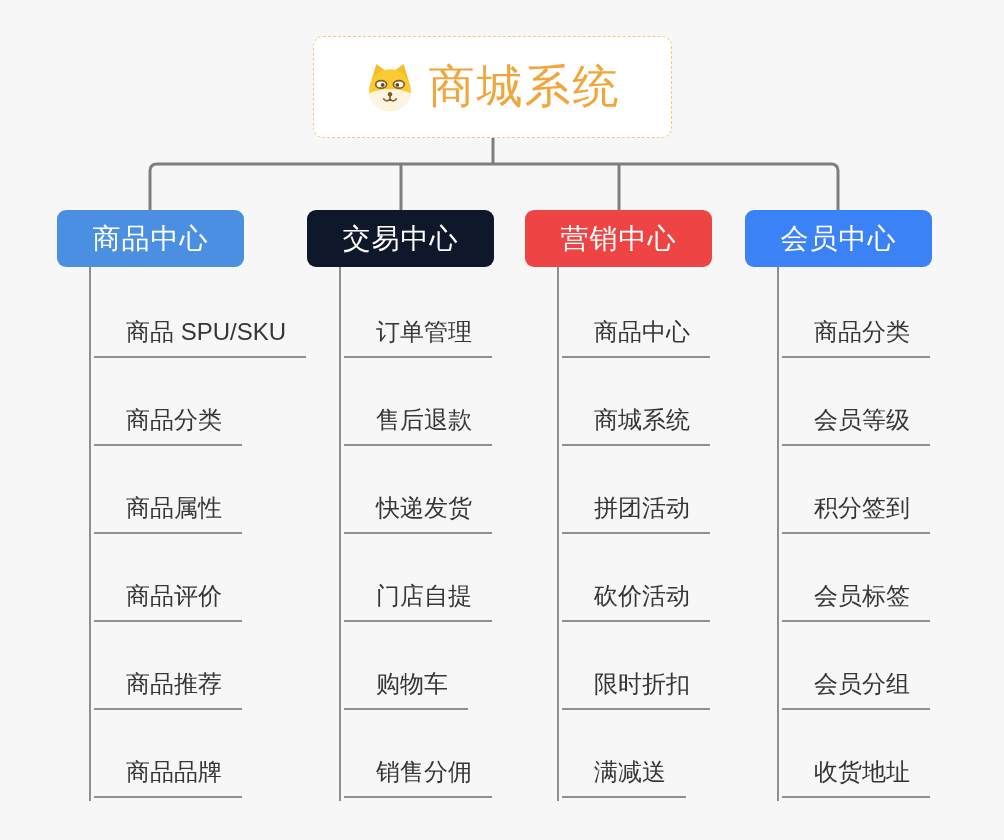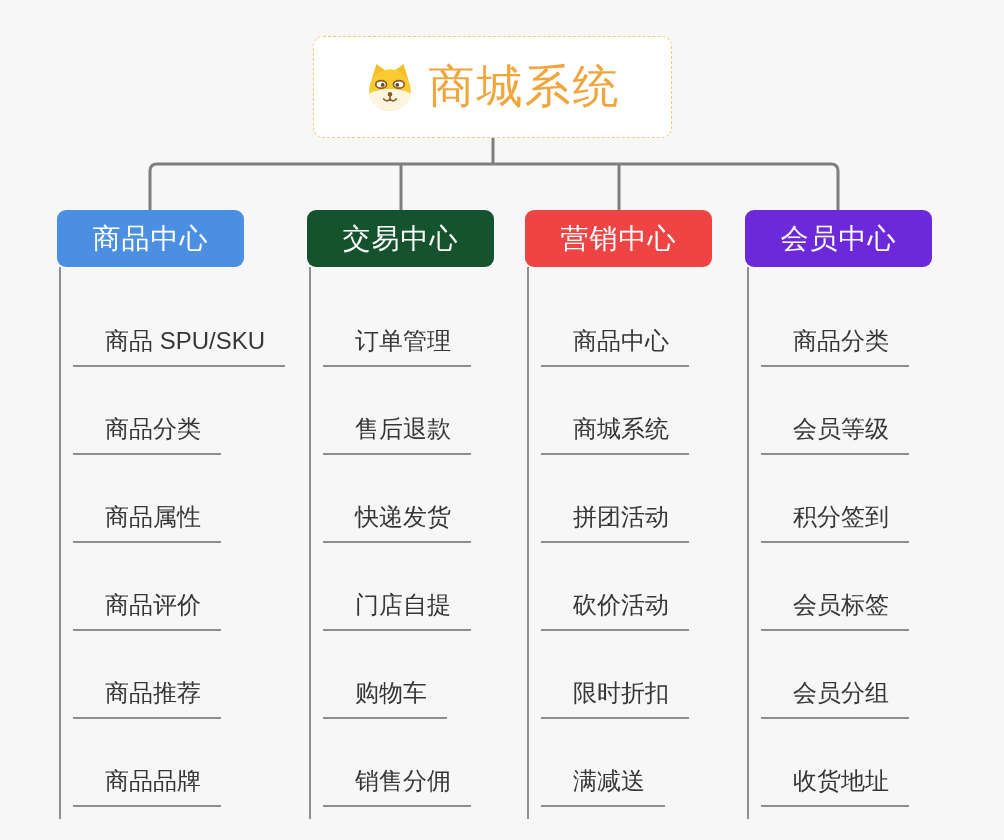--- a/index.html
+++ b/index.html
@@ -26,21 +26,21 @@
 
   
   .col{position:absolute;top:210px;width:240px;}
   .cat-node{
     width:187px;height:57px;border-radius:9px;
     color:#ffffff;font-size:28px;letter-spacing:1px;
     display:flex;align-items:center;justify-content:center;
     box-sizing:border-box;
   }
   .leaf-list{
-    list-style:none;margin:0 0 0 2px;padding:12px;
+    list-style:none;margin:0 0 0 32px;padding:3px;
     border-left:2px solid #8f8f8f;
   }
   .leaf-list li{
     box-sizing:border-box;height:88px;width:fit-content;
     display:flex;align-items:flex-end;
     padding:0 20px 8px 32px;
     border-bottom:2px solid #8f8f8f;
     font-size:24px;color:#363636;white-space:nowrap;
   }
 </style>
@@ -82,21 +82,21 @@
       <li>商品 SPU/SKU</li>
       <li>商品分类</li>
       <li>商品属性</li>
       <li>商品评价</li>
       <li>商品推荐</li>
       <li>商品品牌</li>
     </ul>
   </div>
 
   <div class="col" style="left:307px;">
-    <div class="cat-node" style="background-color: #14532d;">交易中心</div>
+    <div class="cat-node" style="background-color: #0f172a;">交易中心</div>
     <ul class="leaf-list">
       <li>订单管理</li>
       <li>售后退款</li>
       <li>快递发货</li>
       <li>门店自提</li>
       <li>购物车</li>
       <li>销售分佣</li>
     </ul>
   </div>
 
@@ -106,21 +106,21 @@
       <li>商品中心</li>
       <li>商城系统</li>
       <li>拼团活动</li>
       <li>砍价活动</li>
       <li>限时折扣</li>
       <li>满减送</li>
     </ul>
   </div>
 
   <div class="col" style="left:745px;">
-    <div class="cat-node" style="background-color: #6d28d9;">会员中心</div>
+    <div class="cat-node" style="background-color: #3b82f6;">会员中心</div>
     <ul class="leaf-list">
       <li>商品分类</li>
       <li>会员等级</li>
       <li>积分签到</li>
       <li>会员标签</li>
       <li>会员分组</li>
       <li>收货地址</li>
     </ul>
   </div>
 

